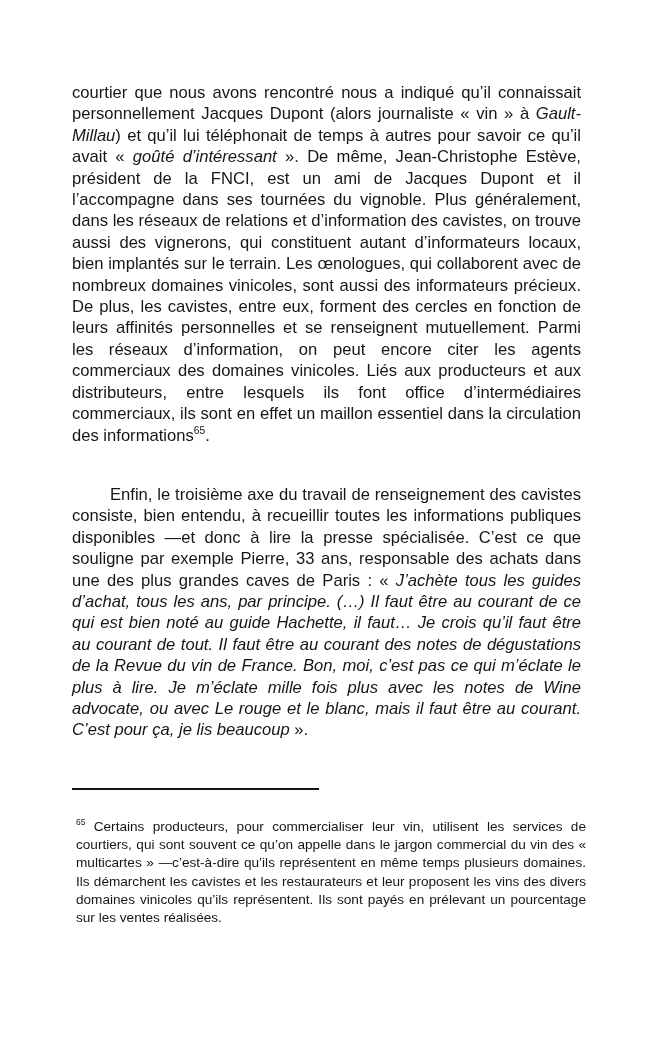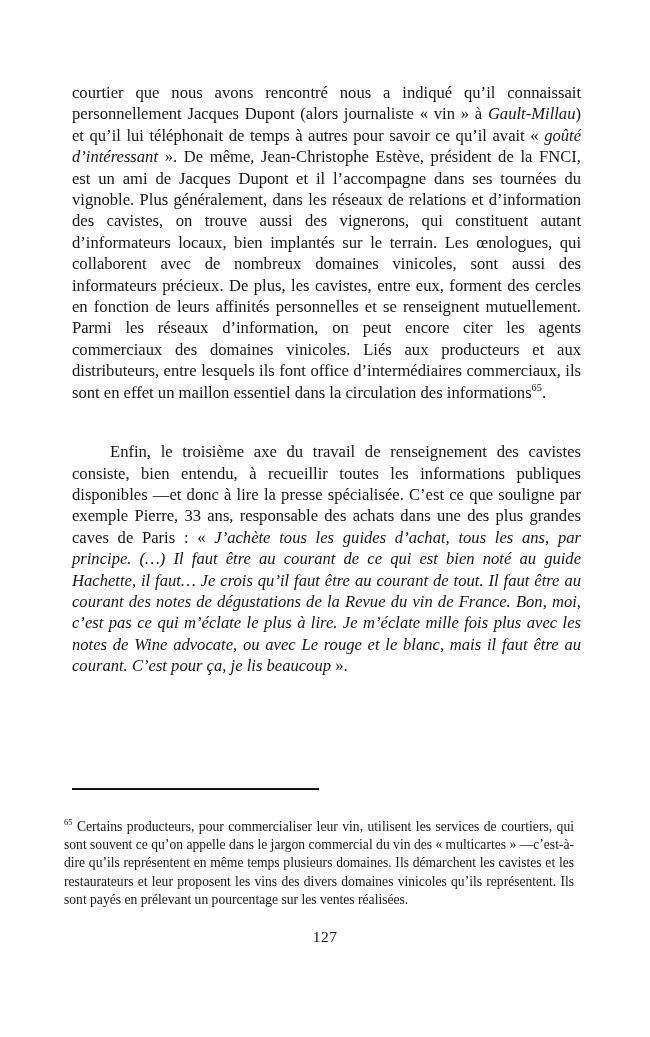--- a/index.html
+++ b/index.html
@@ -6,21 +6,21 @@
     margin: 0;
     padding: 0;
     background: #ffffff;
   }
   .page {
     position: relative;
     width: 650px;
     height: 1037px;
     background: #ffffff;
     color: #161616;
-    font-family: Liberation Serif, serif;
+    font-family: Liberation Sans, sans-serif;
     overflow: hidden;
     border-radius: 10px;
   }
   .body-text {
     position: absolute;
     left: 72px;
     top: 82px;
     width: 509px;
     font-size: 16.6px;
     line-height: 21.4px;
@@ -44,21 +44,21 @@
   .footnote-rule {
     position: absolute;
     left: 72px;
     top: 788px;
     width: 247px;
     height: 0;
     border-top: 2.6px solid #151515;
   }
   .footnote {
     position: absolute;
-    left: 64px;
+    left: 76px;
     top: 818px;
     width: 510px;
     font-size: 13.6px;
     line-height: 18.2px;
     text-align: justify;
   }
   .page-number {
     position: absolute;
     left: 0;
     top: 928px;
@@ -75,14 +75,13 @@
 <div class="page">
   <div class="body-text">
     <p class="para"><span>courtier que nous avons rencontré nous a indiqué qu’il connaissait personnellement Jacques Dupont (alors journaliste « vin » à </span><span class="i">Gault-Millau</span><span>) et qu’il lui téléphonait de temps à autres pour savoir ce qu’il avait « </span><span class="i">goûté d’intéressant</span><span> ». De même, Jean-Christophe Estève, président de la FNCI, est un ami de Jacques Dupont et il l’accompagne dans ses tournées du vignoble. Plus généralement, dans les réseaux de relations et d’information des cavistes, on trouve aussi des vignerons, qui constituent autant d’informateurs locaux, bien implantés sur le terrain. Les œnologues, qui collaborent avec de nombreux domaines vinicoles, sont aussi des informateurs précieux. De plus, les cavistes, entre eux, forment des cercles en fonction de leurs affinités personnelles et se renseignent mutuellement. Parmi les réseaux d’information, on peut encore citer les agents commerciaux des domaines vinicoles. Liés aux producteurs et aux distributeurs, entre lesquels ils font office d’intermédiaires commerciaux, ils sont en effet un maillon essentiel dans la circulation des informations</span><sup>65</sup><span>.</span></p>
     <p class="para indent"><span>Enfin, le troisième axe du travail de renseignement des cavistes consiste, bien entendu, à recueillir toutes les informations publiques disponibles —et donc à lire la presse spécialisée. C’est ce que souligne par exemple Pierre, 33 ans, responsable des achats dans une des plus grandes caves de Paris : « </span><span class="i">J’achète tous les guides d’achat, tous les ans, par principe. (…) Il faut être au courant de ce qui est bien noté au guide Hachette, il faut… Je crois qu’il faut être au courant de tout. Il faut être au courant des notes de dégustations de la Revue du vin de France. Bon, moi, c’est pas ce qui m’éclate le plus à lire. Je m’éclate mille fois plus avec les notes de Wine advocate, ou  avec Le rouge et le blanc, mais il faut être au courant. C’est pour ça, je lis beaucoup</span><span> ».</span></p>
   </div>
 
   <div class="footnote-rule"></div>
 
   <div class="footnote"><sup>65</sup><span> Certains producteurs, pour commercialiser leur vin, utilisent les services de courtiers,  qui sont souvent ce qu’on appelle dans le jargon commercial du vin des « multicartes » —c’est-à-dire qu’ils représentent en même temps plusieurs domaines. Ils démarchent les cavistes et les restaurateurs et leur proposent les vins des divers domaines vinicoles qu’ils représentent. Ils sont payés en prélevant un pourcentage sur les ventes réalisées.</span></div>
 
-  <div class="page-number">127</div>
 </div>
 
 </body></html>

